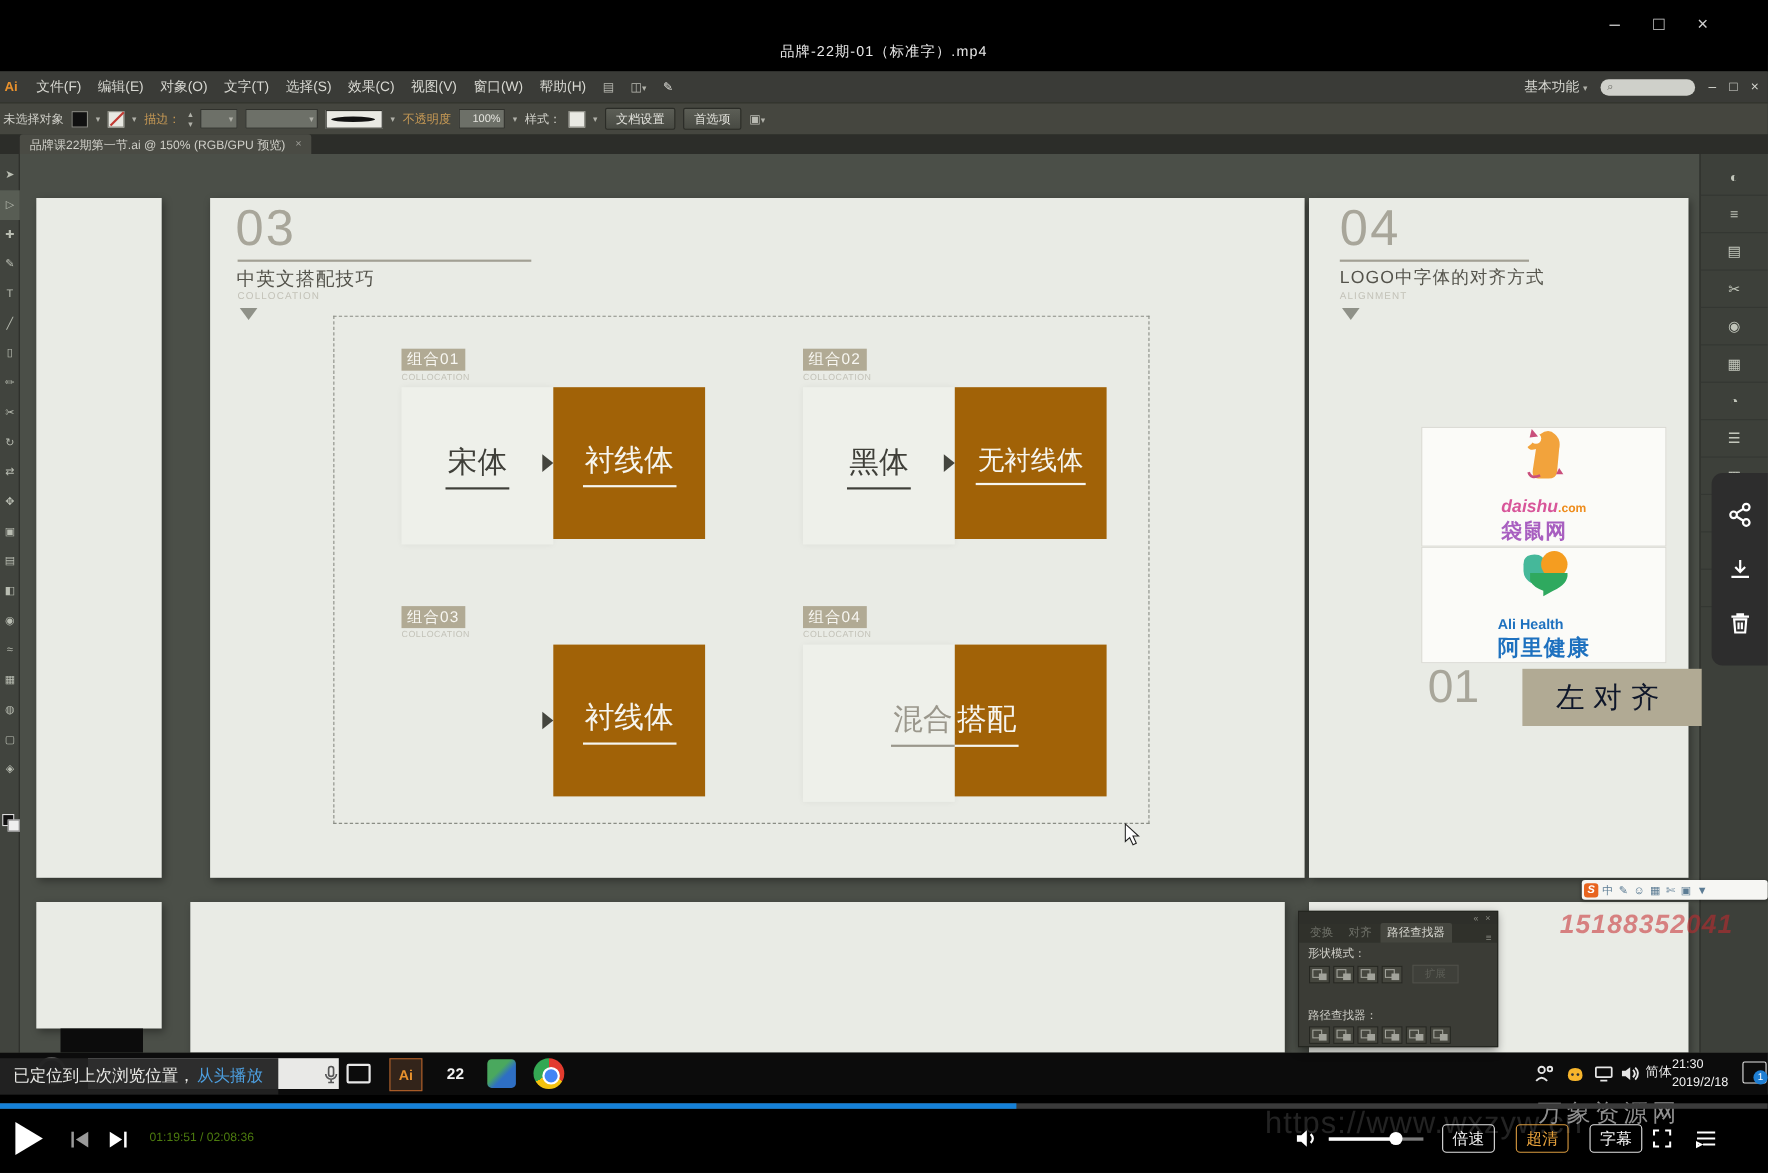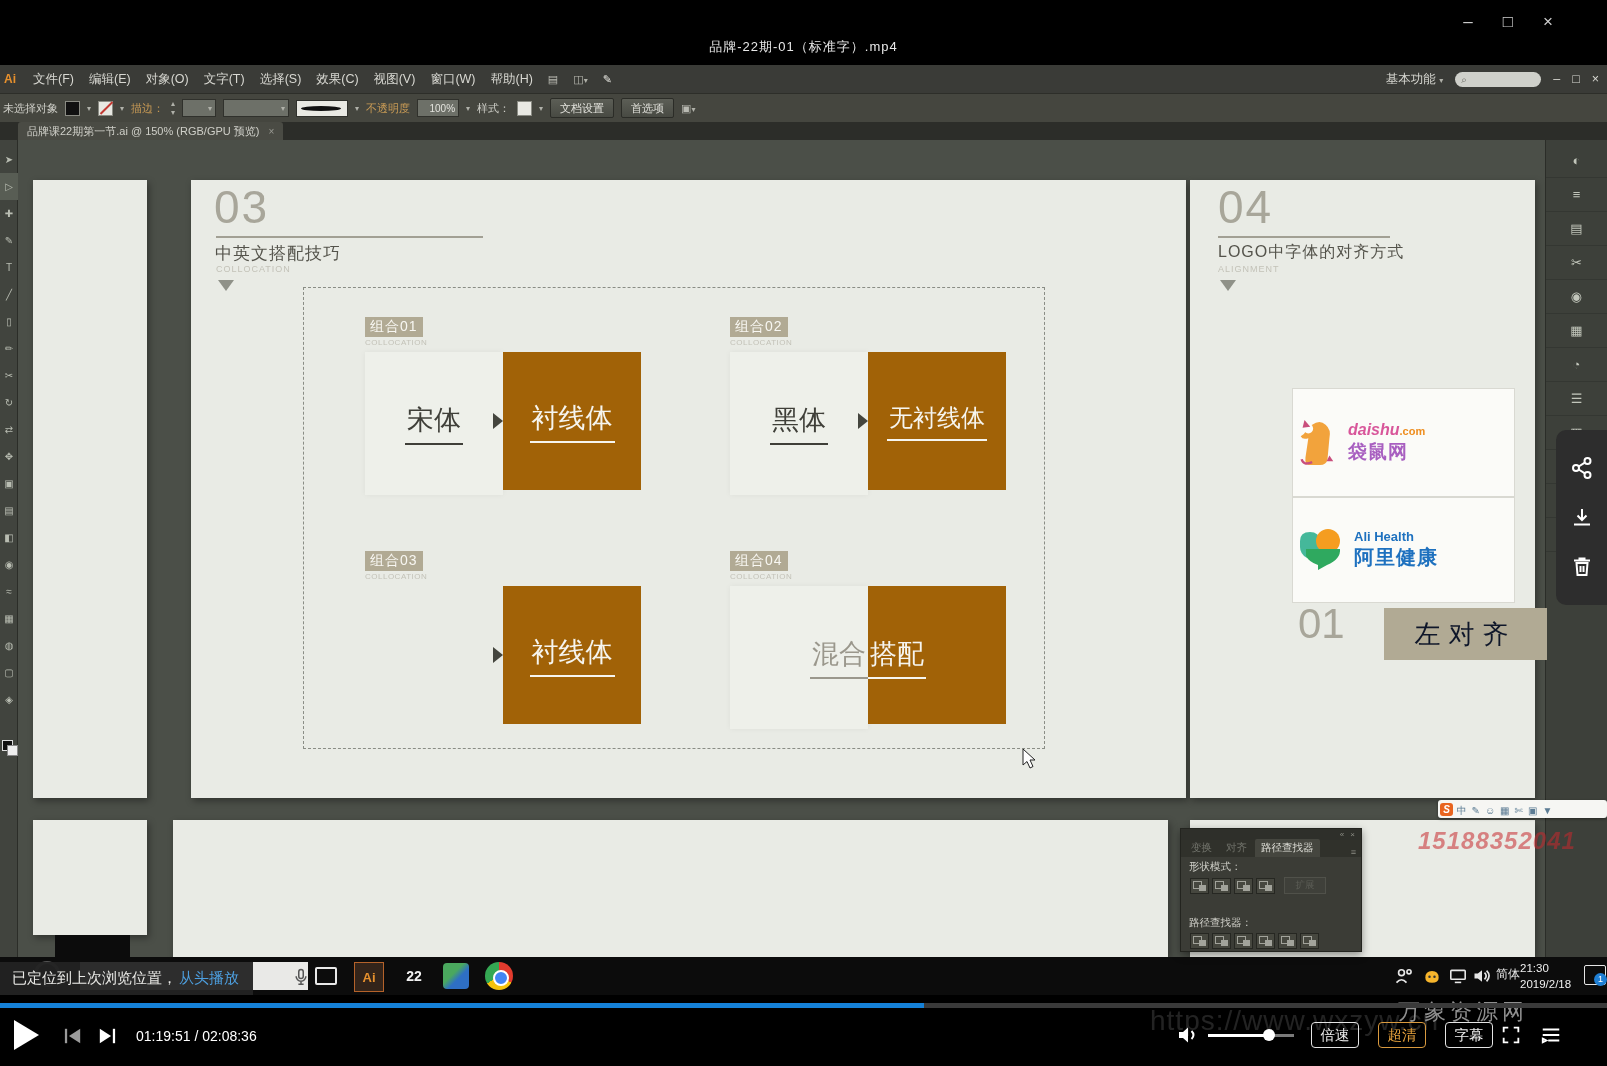--- a/index.html
+++ b/index.html
@@ -57,21 +57,21 @@
   .chip{position:absolute;left:2px;top:0;background:#b1aa94;color:#f8f7f2;font-size:14px;padding:1px 5px;letter-spacing:1px;}
   .chipsub{position:absolute;left:2px;top:21px;font-size:8px;color:#c3c2b8;letter-spacing:.5px;}
   .lightbox{position:absolute;left:2px;top:35px;width:138px;height:143px;background:#eef0ea;box-shadow:0 0 6px rgba(0,0,0,.05);display:flex;align-items:center;justify-content:center;}
   .tanbox{position:absolute;left:140px;top:35px;width:138px;height:138px;background:#a16207;display:flex;align-items:center;justify-content:center;}
   .comboarrow{position:absolute;left:130px;top:96px;width:0;height:0;border-top:8px solid transparent;border-bottom:8px solid transparent;border-left:10px solid #44453e;z-index:2;}
   .ctext{font-size:27px;border-bottom:2px solid currentColor;padding:0 2px 5px;white-space:nowrap;}
   .dark{color:#3f3f39;}
   .light{color:#f6f5ef;}
   .mixwrap{position:absolute;left:140px;top:85px;transform:translateX(-50%);display:flex;z-index:3;}
   
-  .card{position:absolute;left:102px;width:223px;background:#fbfbf8;border:1px solid #d9d9d2;box-sizing:border-box;display:flex;align-items:center;justify-content:flex-start;gap:9px;}
+  .card{position:absolute;left:102px;width:223px;background:#fbfbf8;border:1px solid #d9d9d2;box-sizing:border-box;display:flex;align-items:center;justify-content:space-between;gap:9px;flex-direction:column;}
   .daishu-en{color:#d8569a;font-weight:bold;font-style:italic;font-size:16px;}
   .daishu-dot{color:#ee8d1e;font-weight:bold;font-size:11px;}
   .daishu-cn{color:#a85fc0;font-weight:bold;font-size:19px;letter-spacing:1px;}
   .ali-en{color:#1e71bf;font-weight:bold;font-size:13px;}
   .ali-cn{color:#1e71bf;font-size:20px;font-weight:bold;letter-spacing:1px;}
   #s4num{position:absolute;left:108px;top:423px;font-size:42px;color:#a8a69a;line-height:1;}
   #s4tan{position:absolute;left:162px;top:428px;width:163px;height:52px;background:#b1aa94;display:flex;align-items:center;justify-content:center;color:#0f172a;font-size:26px;letter-spacing:8px;margin-left:32px;}
   
   #pfpanel{position:absolute;left:1180px;top:763px;width:180px;height:122px;background:#3b3c36;border:1px solid #23241f;box-shadow:0 3px 8px rgba(0,0,0,.4);z-index:20;font-size:10.5px;color:#cfcfc8;}
   #pfhead{height:11px;background:#2e2f2a;text-align:right;color:#8b8c84;font-size:8px;line-height:11px;padding-right:4px;letter-spacing:2px;}
@@ -112,21 +112,21 @@
   .tray{position:absolute;top:9px;color:#e6e6e6;font-size:12px;}
   #tb-clock{position:absolute;left:1520px;top:3px;width:56px;color:#f0f0f0;font-size:11.5px;text-align:left;line-height:16px;}
   #tb-notif{position:absolute;left:1584px;top:8px;width:20px;height:18px;border:1.5px solid #e6e6e6;border-radius:2px;}
   #tb-badge{position:absolute;left:1594px;top:16px;width:13px;height:13px;background:#1f7fd4;border-radius:50%;color:#fff;font-size:9px;text-align:center;line-height:13px;}
   
   #playerbar{position:absolute;left:0;top:995px;width:1607px;height:71px;background:#000;}
   #progress{position:absolute;left:0;top:8px;width:100%;height:5px;background:#3a3a3a;}
   #progress-fill{height:100%;background:#1581d8;}
   #play-btn{position:absolute;left:14px;top:25px;width:0;height:0;border-top:15px solid transparent;border-bottom:15px solid transparent;border-left:25px solid #fff;}
   .skip{position:absolute;top:32px;}
-  #cur-time{position:absolute;left:136px;top:33px;color:#ffffff;font-size:14px;}
+  #cur-time{position:absolute;left:136px;top:33px;color:#4d7c0f;font-size:11px;}
   #vol-track{position:absolute;left:1208px;top:39px;width:86px;height:3px;background:#7a7a7a;}
   #vol-fill{width:62px;height:3px;background:#fff;}
   #vol-knob{position:absolute;left:1263px;top:34px;width:12px;height:12px;border-radius:50%;background:#fff;}
   .pbtn{position:absolute;top:27px;width:48px;height:26px;border:1.5px solid #e4e4e4;border-radius:4px;color:#f0f0f0;font-size:14.5px;display:flex;align-items:center;justify-content:center;background:transparent;box-sizing:border-box;}
   .pbtn.orange{border-color:#d99a3f;color:#e8a33d;}
   #url-wm{position:absolute;left:1150px;top:10px;font-size:28px;color:rgba(160,160,160,.22);letter-spacing:1px;}
   #site-wm{position:absolute;left:1398px;top:2px;font-size:22px;color:#8f8f8f;letter-spacing:4px;}
   svg{display:block;}
 </style>
 </head>

